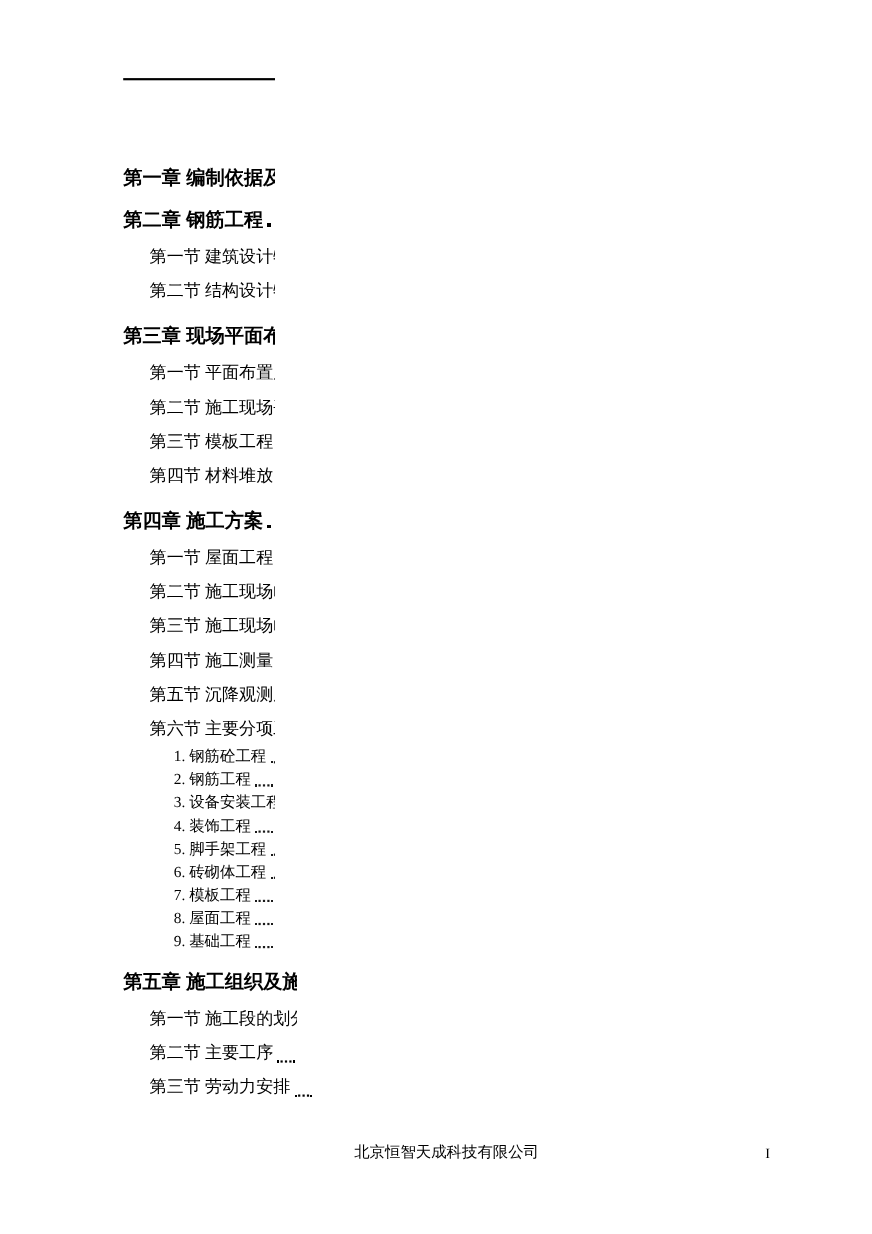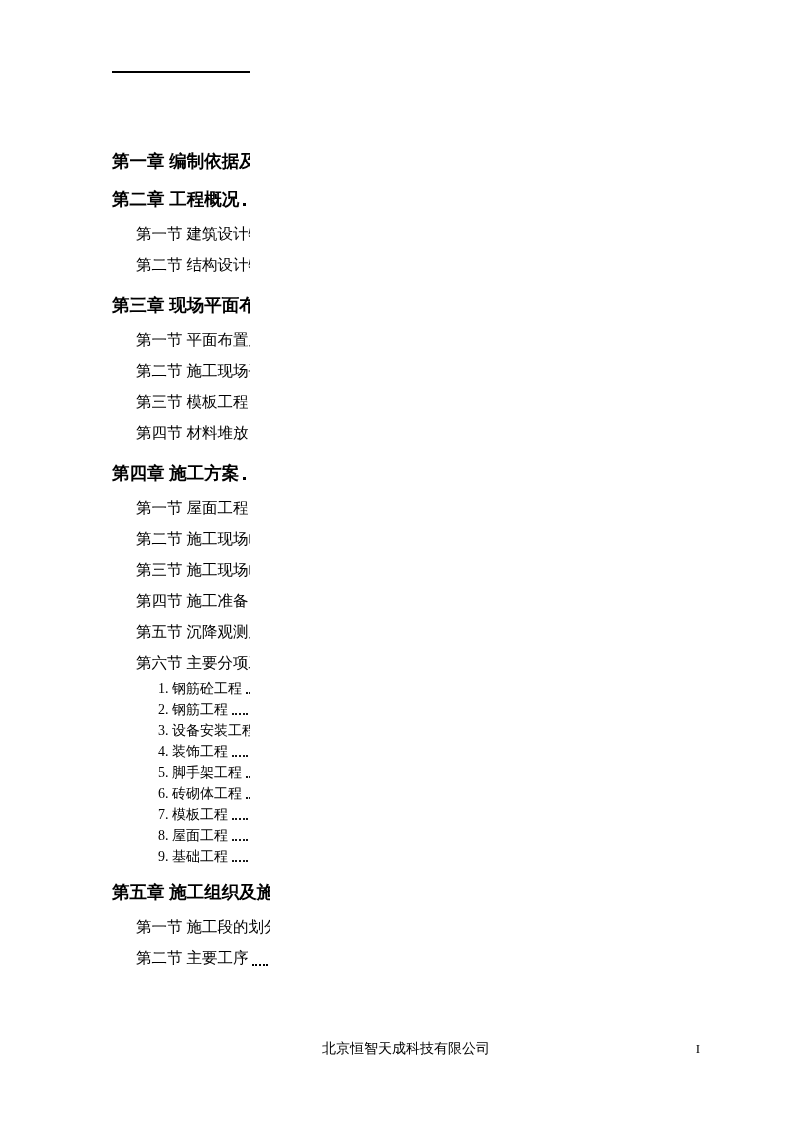--- a/index.html
+++ b/index.html
@@ -143,21 +143,21 @@
     <div class="toc-title">目　　　录</div>
 
     <div class="toc-list" id="toc-list">
 
     <div class="row chapter">
           <span class="label">第一章 编制依据及说明</span>
           <span class="dots"></span>
           <span class="page">1</span>
         </div>
         <div class="row chapter">
-          <span class="label">第二章 工程概况</span>
+          <span class="label">第二章 钢筋工程</span>
           <span class="dots"></span>
           <span class="page">2</span>
         </div>
         <div class="row section">
           <span class="label">第一节 建筑设计特点</span>
           <span class="dots"></span>
           <span class="page">2</span>
         </div>
         <div class="row section">
           <span class="label">第二节 结构设计特点</span>
@@ -203,21 +203,21 @@
           <span class="label">第二节 施工现场临时用电</span>
           <span class="dots"></span>
           <span class="page">4</span>
         </div>
         <div class="row section">
           <span class="label">第三节 施工现场临时用水</span>
           <span class="dots"></span>
           <span class="page">5</span>
         </div>
         <div class="row section">
-          <span class="label">第四节 施工准备</span>
+          <span class="label">第四节 施工测量</span>
           <span class="dots"></span>
           <span class="page">5</span>
         </div>
         <div class="row section">
           <span class="label">第五节 沉降观测周期的确定</span>
           <span class="dots"></span>
           <span class="page">6</span>
         </div>
         <div class="row section">
           <span class="label">第六节 主要分项工程的施工方法</span>
@@ -274,20 +274,25 @@
           <span class="dots"></span>
           <span class="page">19</span>
         </div>
         <div class="row section">
           <span class="label">第一节 施工段的划分</span>
           <span class="dots"></span>
           <span class="page">19</span>
         </div>
         <div class="row section">
           <span class="label">第二节 主要工序</span>
+          <span class="dots"></span>
+          <span class="page">19</span>
+        </div>
+        <div class="row section">
+          <span class="label">第三节 劳动力安排</span>
           <span class="dots"></span>
           <span class="page">19</span>
         </div>
       </div>
   </div>
 
   <div class="footer">
     <span class="footer-company">北京恒智天成科技有限公司</span>
     <span class="footer-page-number">I</span>
   </div>

